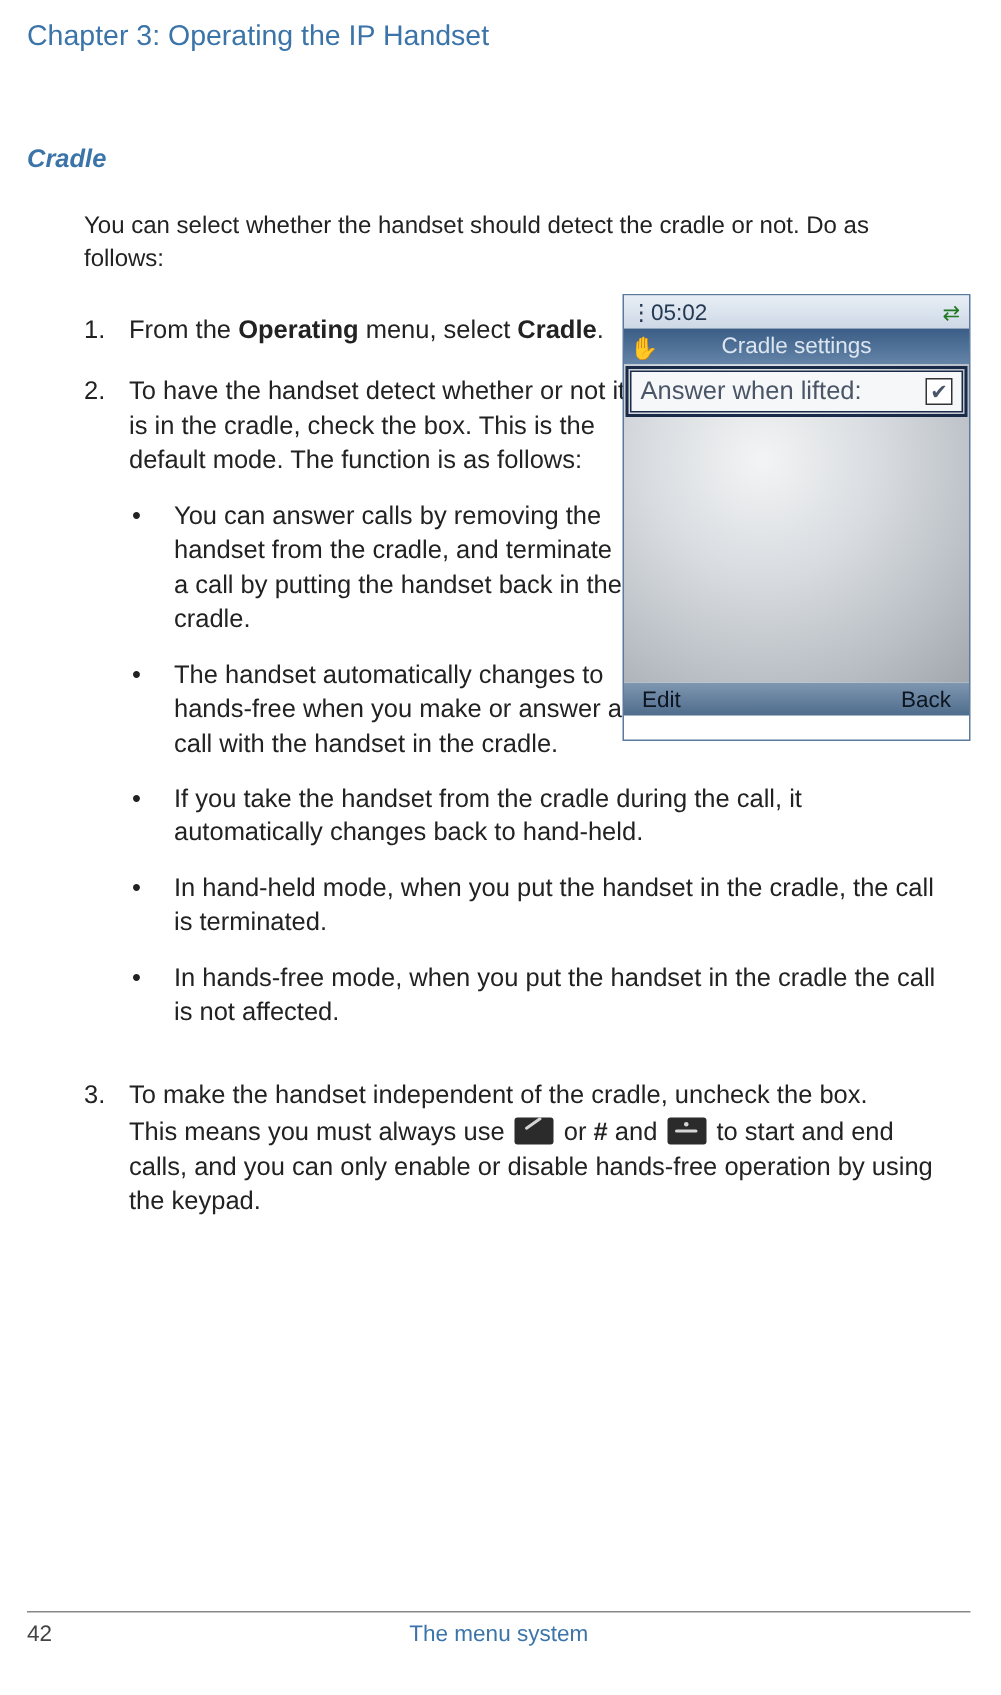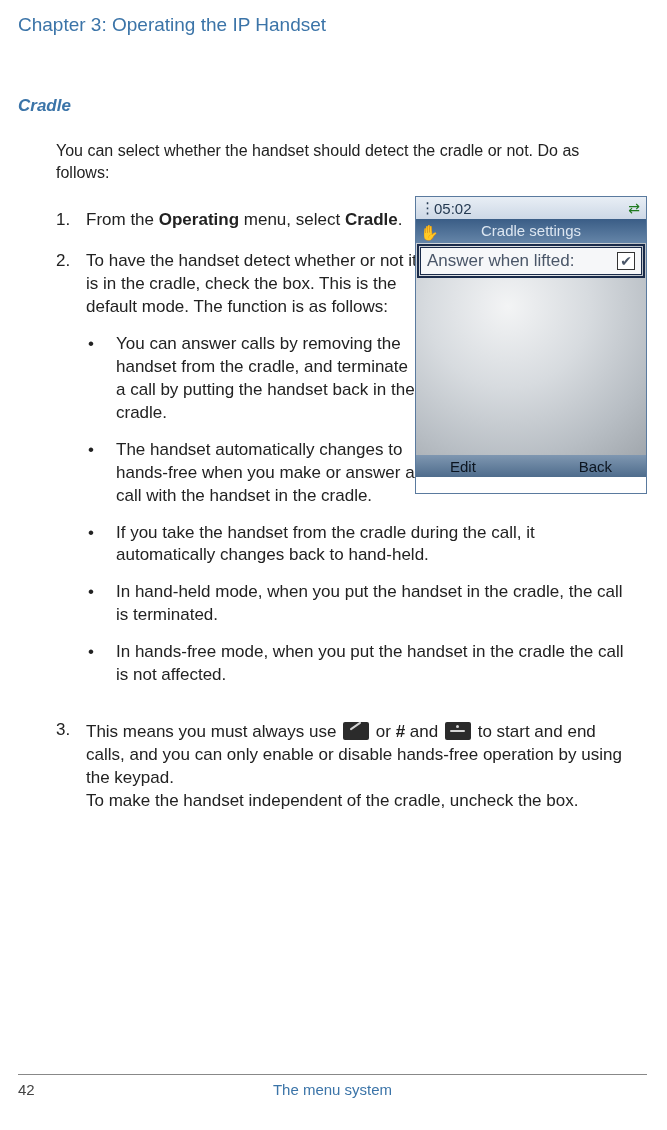--- a/index.html
+++ b/index.html
@@ -157,21 +157,21 @@
     justify-content: center;
     font-size: 14px;
     background: #fff;
   }
   .phone-softkeys {
     height: 22px;
     background: linear-gradient(#7f97b1,#4e6c8c);
     display: flex;
     justify-content: space-between;
     align-items: center;
-    padding: 0 34px;
+    padding: 0 12px;
     font-size: 15px;
     color: #0c1520;
   }
   .key-icon {
     display: inline-block;
     width: 26px;
     height: 18px;
     background: #2b2b2b;
     border-radius: 2px;
     vertical-align: -3px;
@@ -292,24 +292,24 @@
             <div class="dot">•</div>
             <div class="btext">In hands-free mode, when you put the handset in the cradle the call is not affected.</div>
           </div>
         </div>
       </div>
     </div>
 
     <div class="step">
       <div class="step-num">3.</div>
       <div class="step-body">
+        <div>To make the handset independent of the cradle, uncheck the box.</div>
         <div style="margin-top:2px;">
           <span>This means you must always use </span><span class="key-icon call"></span><span> or </span><span class="bold">#</span><span> and </span><span class="key-icon hang"></span><span> to start and end calls, and you can only enable or disable hands-free operation by using the keypad.</span>
         </div>
-        <div>To make the handset independent of the cradle, uncheck the box.</div>
       </div>
     </div>
 
   </div>
 
   <div class="footer">
     <div class="pnum">42</div>
     <div class="ftitle">The menu system</div>
   </div>
 

